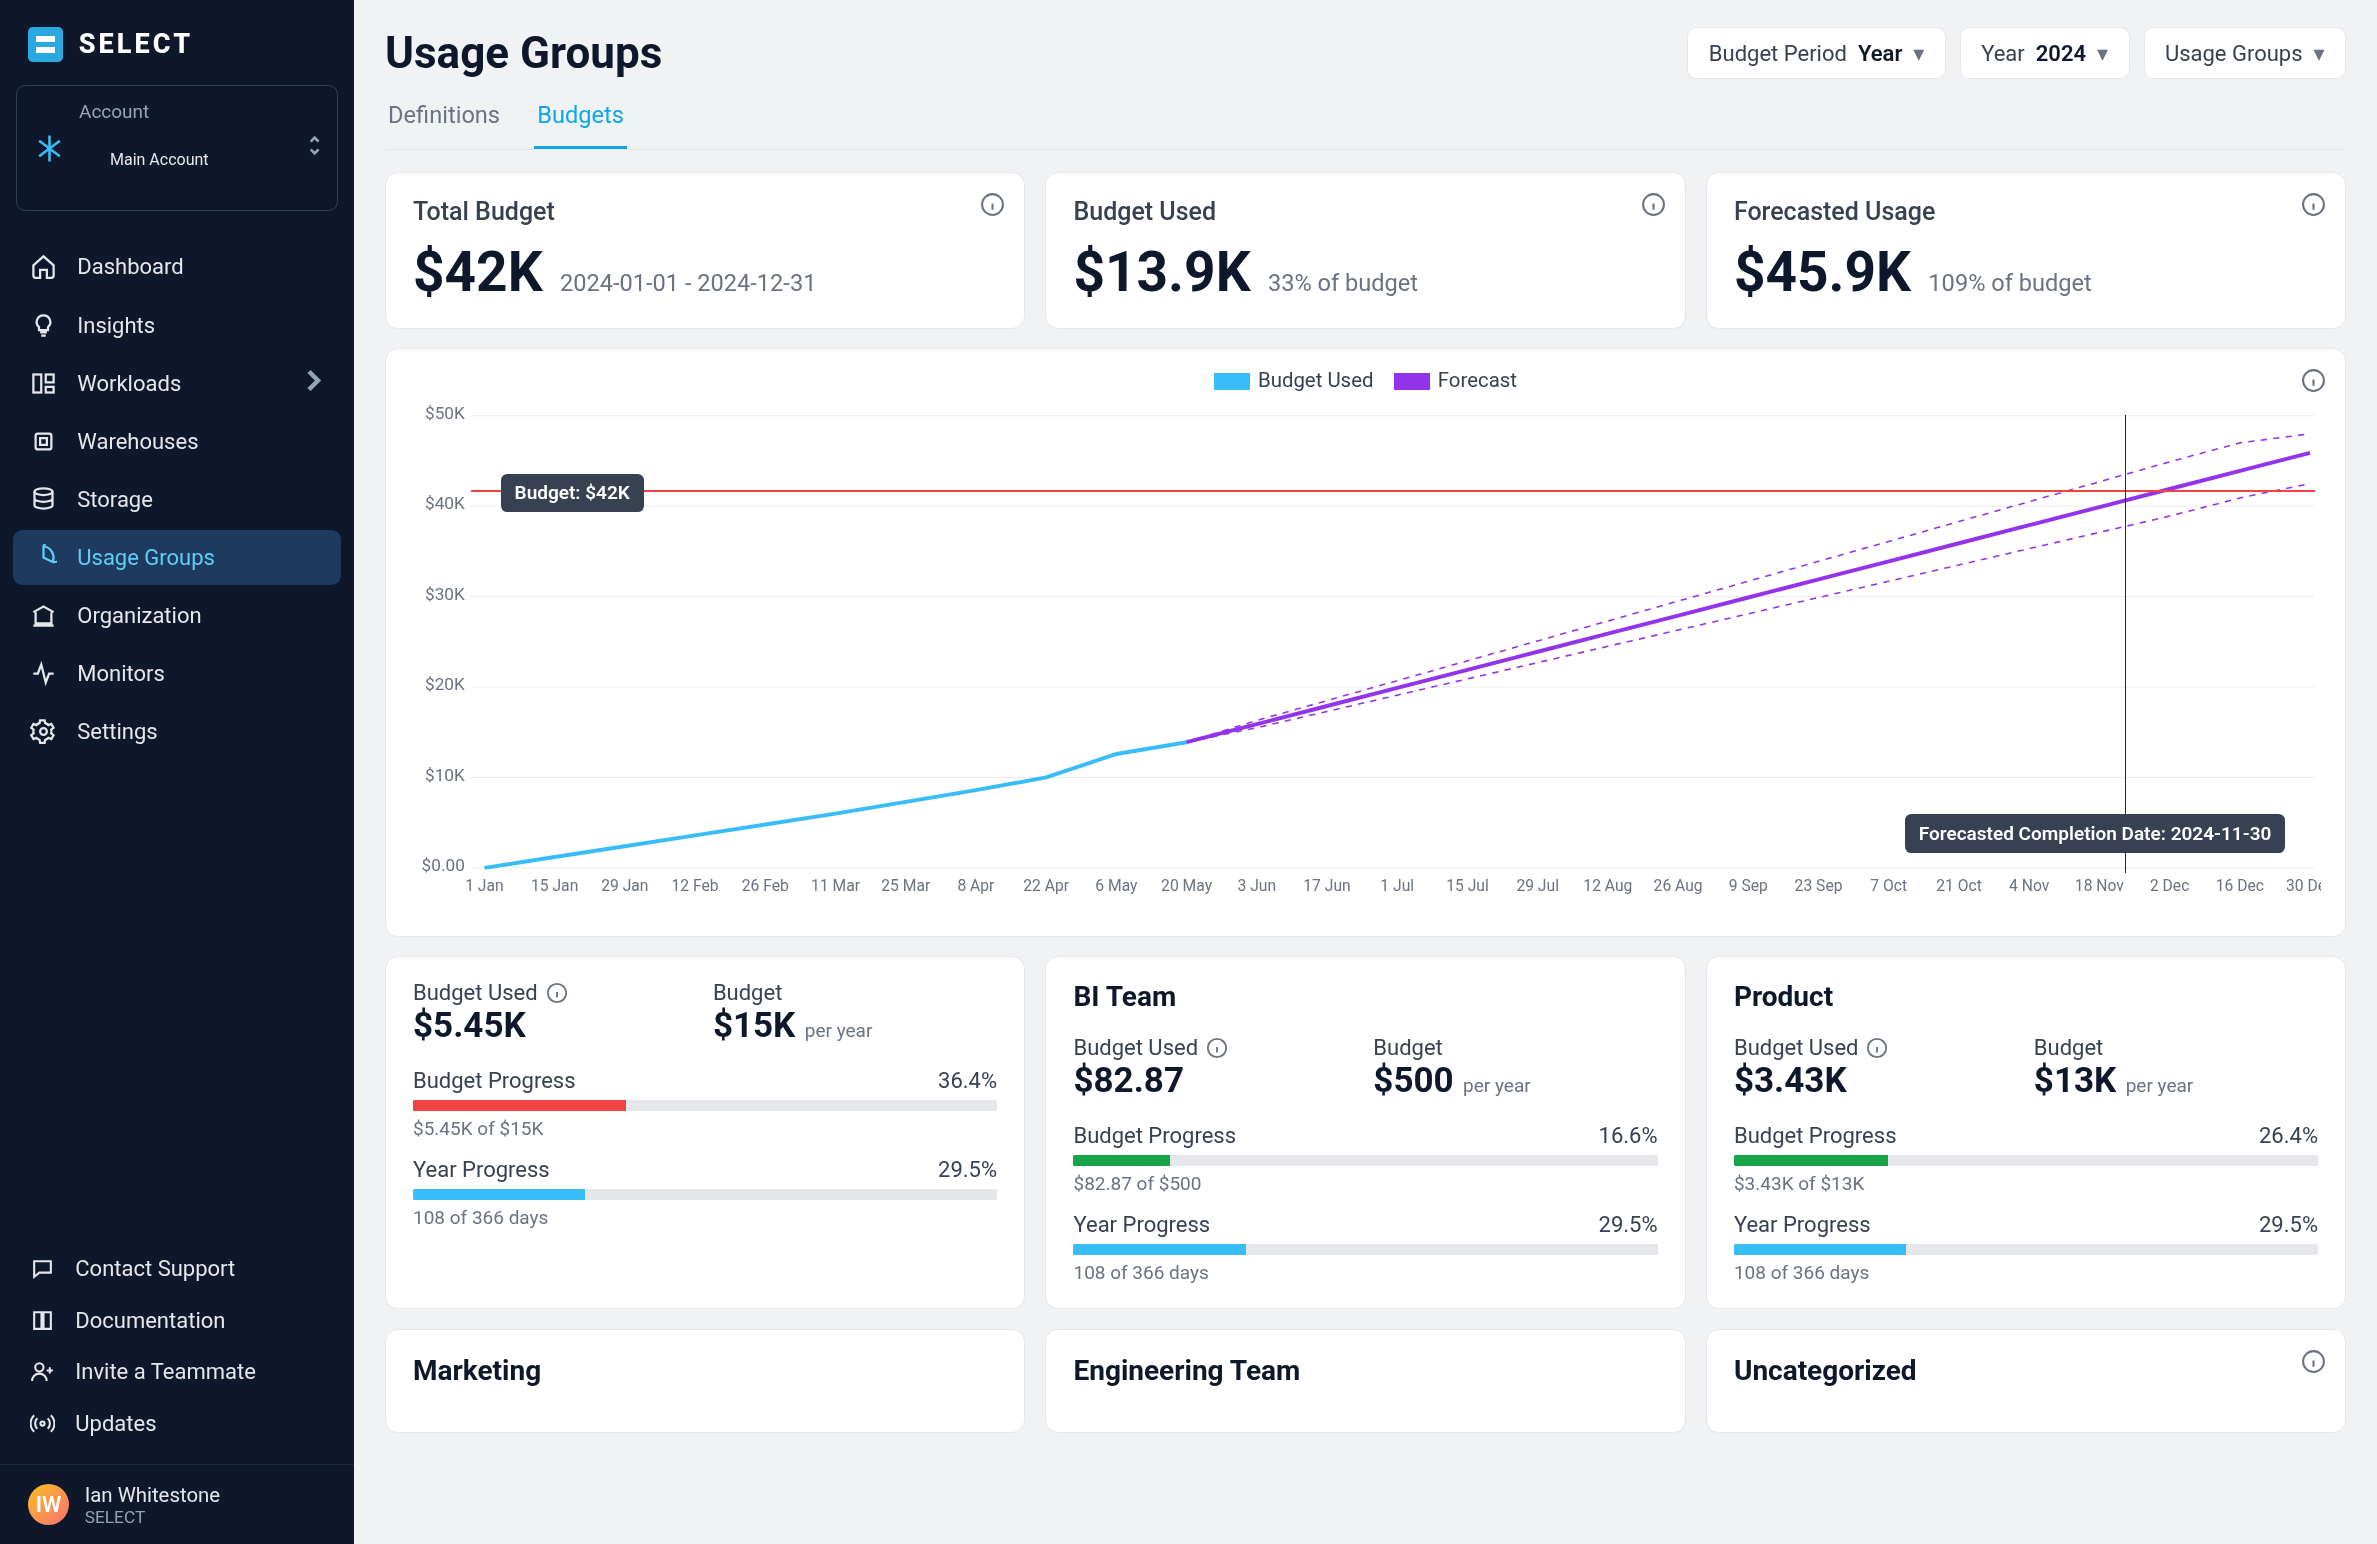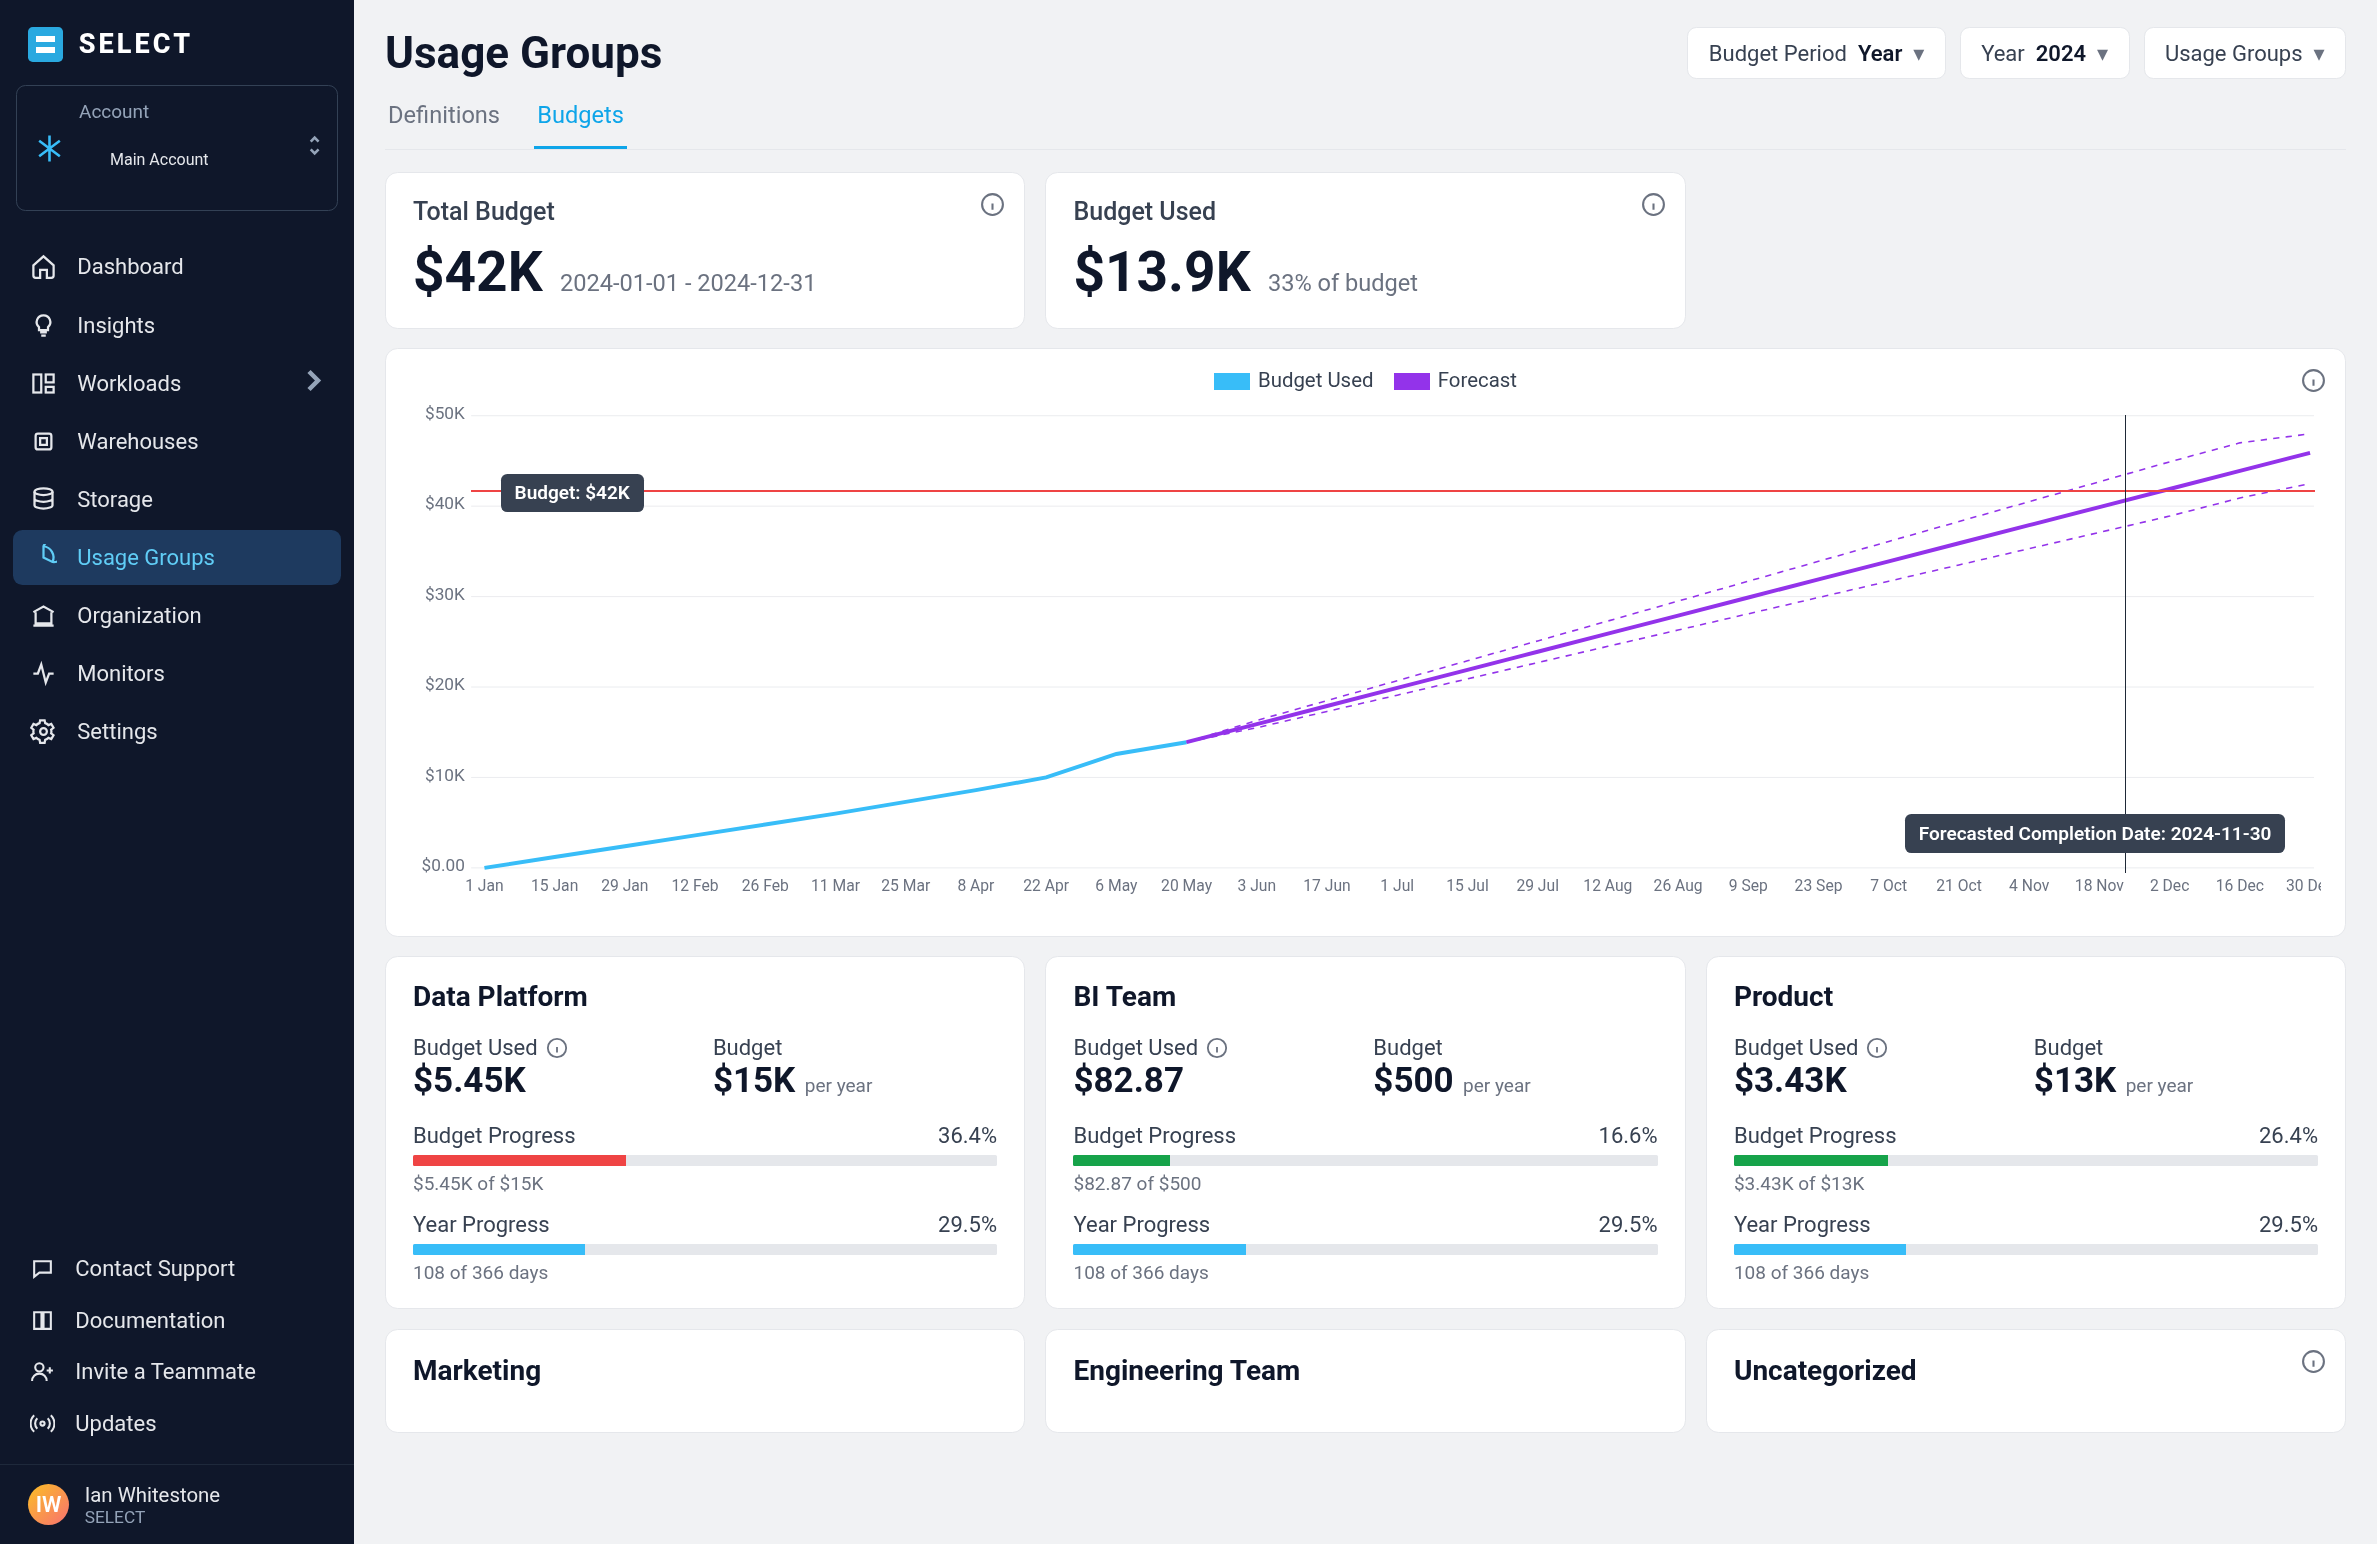--- a/index.html
+++ b/index.html
@@ -257,20 +257,31 @@
         <svg class="info-icon" viewBox="0 0 24 24" fill="none" stroke="currentColor" stroke-width="2">
             <circle cx="12" cy="12" r="10"></circle>
             <path d="M12 8h.01M11 12h1v4h1"></path>
           </svg>
         <h3>Budget Used</h3>
         <div class="big-value-row">
           <span class="big-value">$13.9K</span>
           <span class="sub-value">33% of budget</span>
         </div>
       </div>
+      <div class="card">
+        <svg class="info-icon" viewBox="0 0 24 24" fill="none" stroke="currentColor" stroke-width="2">
+            <circle cx="12" cy="12" r="10"></circle>
+            <path d="M12 8h.01M11 12h1v4h1"></path>
+          </svg>
+        <h3>Forecasted Usage</h3>
+        <div class="big-value-row">
+          <span class="big-value">$45.9K</span>
+          <span class="sub-value">109% of budget</span>
+        </div>
+      </div>
     </div>
 
     <div class="chart-card">
       <svg class="info-icon" style="position:absolute; right:19px; top:19px;" width="25" height="25" viewBox="0 0 24 24" fill="none" stroke="#6b7280" stroke-width="2">
           <circle cx="12" cy="12" r="10"></circle>
           <path d="M12 8h.01M11 12h1v4h1"></path>
         </svg>
       <div class="legend">
         <span><span class="swatch" style="background:#38bdf8"></span><span>Budget Used</span></span>
         <span><span class="swatch" style="background:#9333ea"></span><span>Forecast</span></span>
@@ -333,21 +344,20 @@
         </svg>
         <div class="budget-line"></div>
         <div class="vert-line"></div>
         <div class="badge budget-badge">Budget: $42K</div>
         <div class="badge forecast-badge">Forecasted Completion Date: 2024-11-30</div>
       </div>
     </div>
 
     <div class="groups-grid" id="groups-grid">
         <div class="group-card">
-          <div class="group-title">Data Platform</div>
     <div class="group-cols">
       <div>
         <div class="gc-label">Budget Used <svg class="info-sm" viewBox="0 0 24 24" fill="none" stroke="currentColor" stroke-width="2">
                   <circle cx="12" cy="12" r="10"></circle>
                   <path d="M12 8h.01M11 12h1v4h1"></path>
                 </svg></div>
         <div class="gc-value">$5.45K</div>
       </div>
       <div>
         <div class="gc-label">Budget</div>

